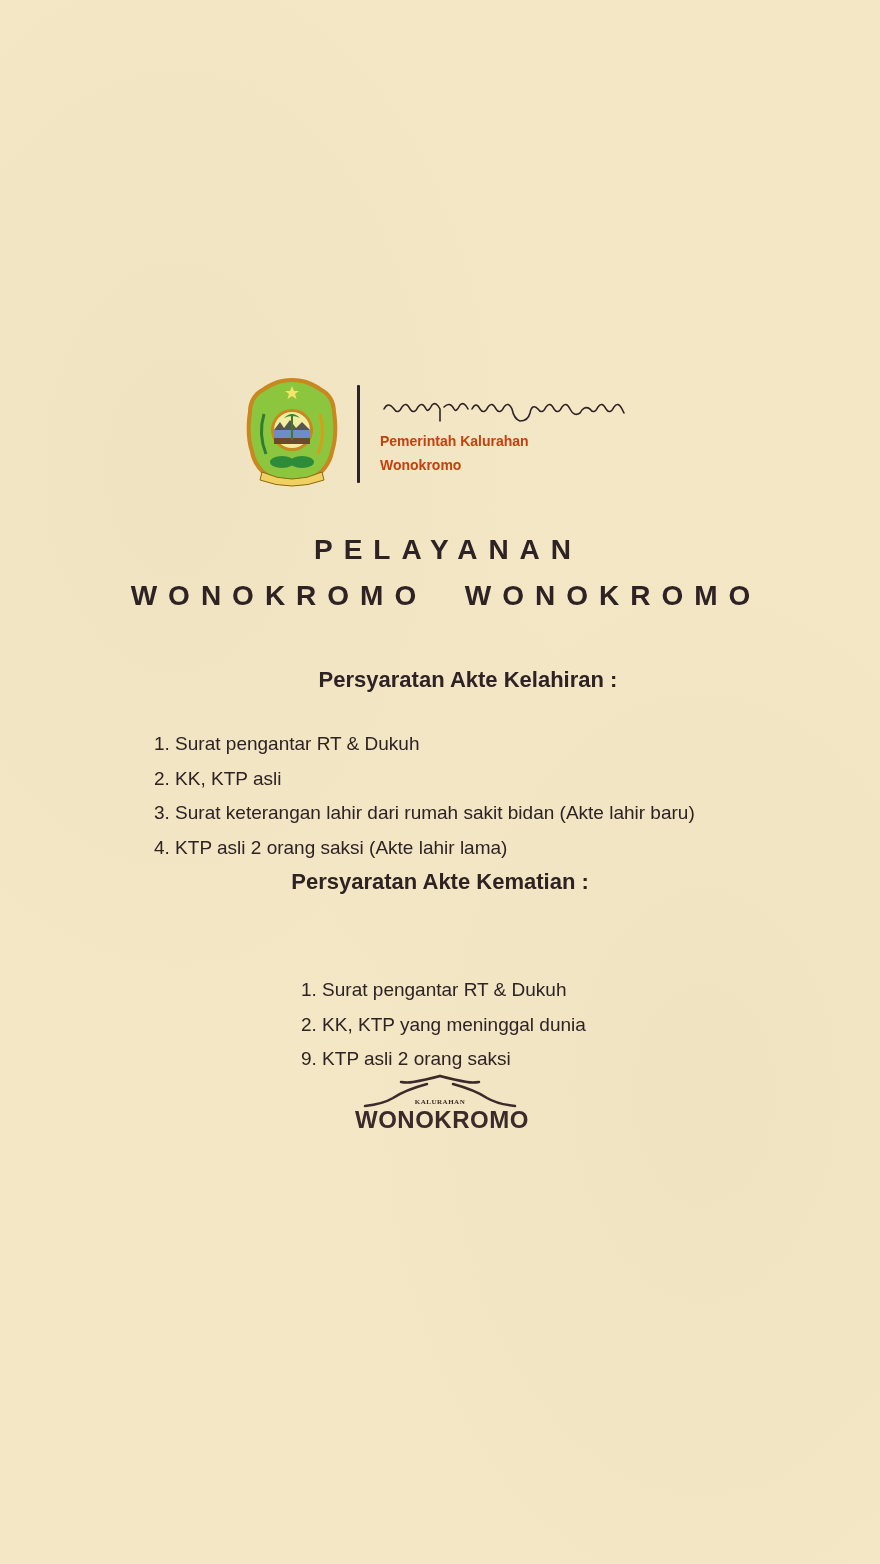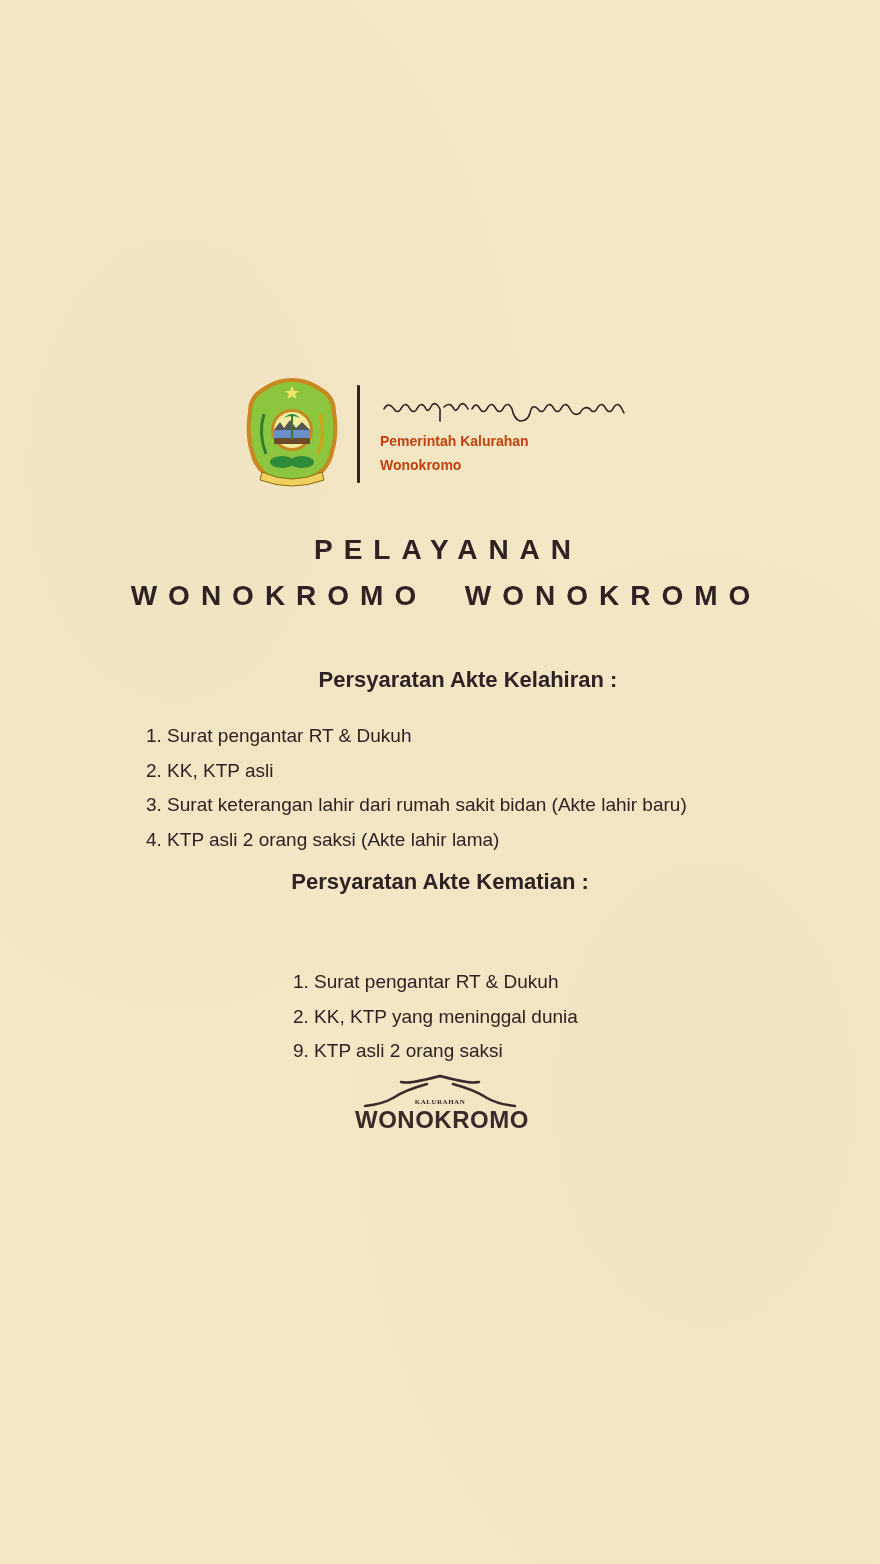--- a/index.html
+++ b/index.html
@@ -25,21 +25,21 @@
   .title {
     position: absolute; left: 0; width: 880px; text-align: center;
     font-weight: bold; font-size: 28px; letter-spacing: 11px; color: #2e2224;
   }
   .title-1 { top: 534px; padding-left: 8px; }
   .title-2 { top: 580px; padding-left: 6px; }
   .section-heading {
     position: absolute; left: 0; width: 880px; text-align: center;
     font-size: 22px; font-weight: bold; color: #2e2224;
   }
-  .list { position: absolute; margin: 0; padding: 0; list-style: none; }
+  .list { position: absolute; margin: 8px; padding: 0; list-style: none; }
   .list li { font-size: 19px; line-height: 34.5px; white-space: nowrap; color: #2e2224; }
   .list-1 { left: 146px; top: 719px; }
   .list-2 { left: 293px; top: 965px; }
   .footer-logo { position: absolute; left: 355px; top: 1072px; width: 170px; height: 66px; font-weight: bold; }
   .footer-small { position: absolute; left: 0; width: 100%; top: 26px; text-align: center; font-size: 7px; letter-spacing: 0.5px; font-family: "Liberation Serif", serif; color: #3a2a2a; }
   .footer-big { position: absolute; left: 0; width: 100%; top: 34px; text-align: center; font-size: 24px; font-family: "Liberation Sans", sans-serif; color: #3a2a2a; letter-spacing: 0.5px; }
   .roof { position: absolute; left: 0; top: 0; width: 170px; height: 36px; }
 </style>
 </head>
 <body>

